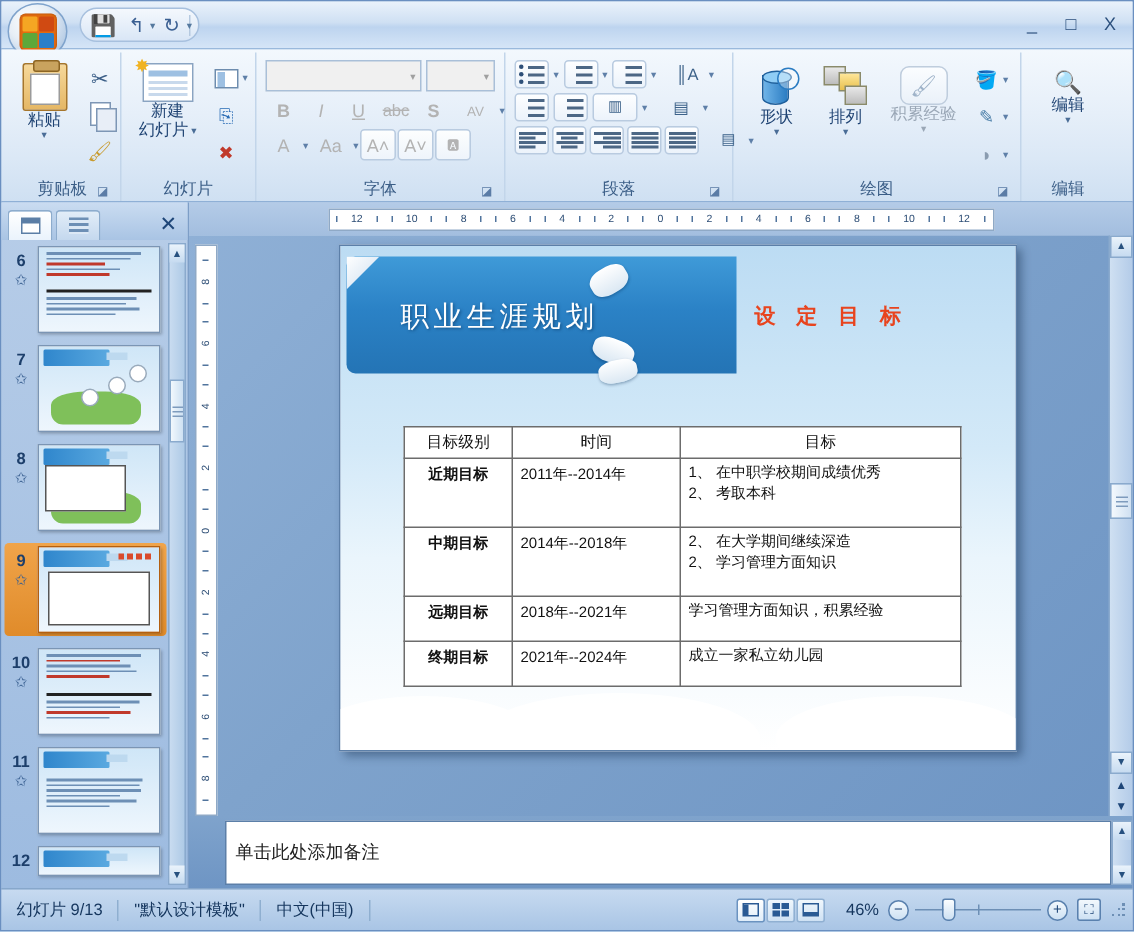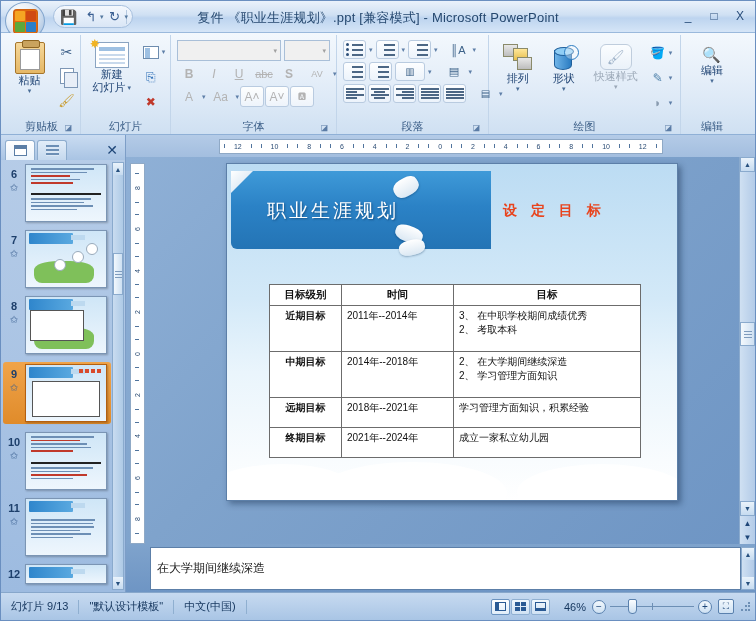--- a/index.html
+++ b/index.html
@@ -357,21 +357,21 @@
     position:absolute; left:276px; top:38px;
     color:#e8441e; font-size:14px; font-weight:bold; letter-spacing:5px;
   }
 
   .tblwrap { position:absolute; left:42px; top:120px; width:372px; }
   table.goals { width:100%; border-collapse: collapse; background:#fff; }
   table.goals td, table.goals th {
     border:1px solid #6c6c6c; font-size:10px; color:#111; padding:3px 5px;
     vertical-align: top;
   }
-  table.goals th { text-align:center; font-weight:bold; background:#fff; font-size:10.5px; }
+  table.goals th { text-align:center; font-weight:normal; background:#fff; font-size:10.5px; }
   table.goals td.lvl { text-align:center; font-weight:bold; width:72px; }
   table.goals td.time { width:112px; }
   table.goals .cell-line { line-height: 14px; }
   .row-tall td { height: 46px; }
   .row-mid td { height: 30px; }
 
   
   .vsb {
     width: 16px; flex:none; display:flex; flex-direction:column;
     background: linear-gradient(90deg,#cfe0f2,#b3cbe8);
@@ -483,21 +483,20 @@
       <div class="qbtn">
           <span>↰</span>
         </div>
       <div class="mini-caret">▾</div>
       <div class="qbtn">
           <span>↻</span>
         </div>
       <div class="qsep"></div>
       <div class="mini-caret">▾</div>
     </div>
-    <div class="title-text">复件 《职业生涯规划》.ppt [兼容模式] - Microsoft PowerPoint</div>
     <div class="winbtns">
       <div class="winbtn">_</div>
       <div class="winbtn">□</div>
       <div class="winbtn">X</div>
     </div>
   </div>
 
 
   <div class="ribbon">
 
@@ -705,44 +704,44 @@
       <div class="rgroup-label">
         <span>段落</span>
         <span class="dialog-launcher">◪</span>
       </div>
     </div>
 
     <div class="rgroup" style="width:192px">
       <div class="rgroup-body" style="align-items:flex-start;gap:4px;padding-top:4px">
         <div class="bigbtn" style="width:42px">
           <div class="icon-box">
+              <div class="ico-shapes">
+                <span class="cyl"></span>
+                <span class="circ"></span>
+              </div>
+            </div>
+          <div class="lbl">形状</div>
+          <div class="caret">▾</div>
+        </div>
+        <div class="bigbtn" style="width:42px">
+          <div class="icon-box">
               <div class="ico-arrange">
                 <b></b>
                 <b></b>
                 <b></b>
               </div>
             </div>
           <div class="lbl">排列</div>
           <div class="caret">▾</div>
         </div>
-        <div class="bigbtn" style="width:42px">
-          <div class="icon-box">
-              <div class="ico-shapes">
-                <span class="cyl"></span>
-                <span class="circ"></span>
-              </div>
-            </div>
-          <div class="lbl">形状</div>
-          <div class="caret">▾</div>
-        </div>
         <div class="bigbtn" style="width:54px">
           <div class="icon-box">
               <div class="ico-qstyle">🖌</div>
             </div>
-          <div class="lbl" style="color:#9aa7b6">快速样式</div>
+          <div class="lbl" style="color:#9aa7b6">积累经验</div>
           <div class="caret" style="color:#9aa7b6">▾</div>
         </div>
         <div style="display:flex;flex-direction:column;gap:3px;padding-top:1px">
           <div style="display:flex;align-items:center">
               <div class="smallbtn">
                 <span class="ico-fill">🪣</span>
               </div>
               <span class="tinycaret">▾</span>
             </div>
           <div style="display:flex;align-items:center">
@@ -1005,21 +1004,21 @@
                 <tbody>
                     <tr>
                   <th>目标级别</th>
                   <th>时间</th>
                   <th>目标</th>
                 </tr>
                 <tr class="row-tall">
                   <td class="lvl">近期目标</td>
                   <td class="time">2011年--2014年</td>
                   <td>
-                    <div class="cell-line">3、 在中职学校期间成绩优秀</div>
+                    <div class="cell-line">1、 在中职学校期间成绩优秀</div>
                     <div class="cell-line">2、 考取本科</div>
                   </td>
                 </tr>
                 <tr class="row-tall">
                   <td class="lvl">中期目标</td>
                   <td class="time">2014年--2018年</td>
                   <td>
                     <div class="cell-line">2、 在大学期间继续深造</div>
                     <div class="cell-line">2、 学习管理方面知识</div>
                   </td>
@@ -1052,21 +1051,21 @@
               </div>
           </div>
           <div class="ar">▼</div>
           <div class="navbtn">▲</div>
           <div class="navbtn">▼</div>
         </div>
       </div>
 
       <div class="notes-wrap">
         <div class="notes">
-          <span class="notes-ph">在大学期间继续深造</span>
+          <span class="notes-ph">单击此处添加备注</span>
         </div>
         <div class="notes-sb">
           <div class="ar">▲</div>
           <div class="ar">▼</div>
         </div>
       </div>
     </div>
   </div>
 
   <div class="status">

